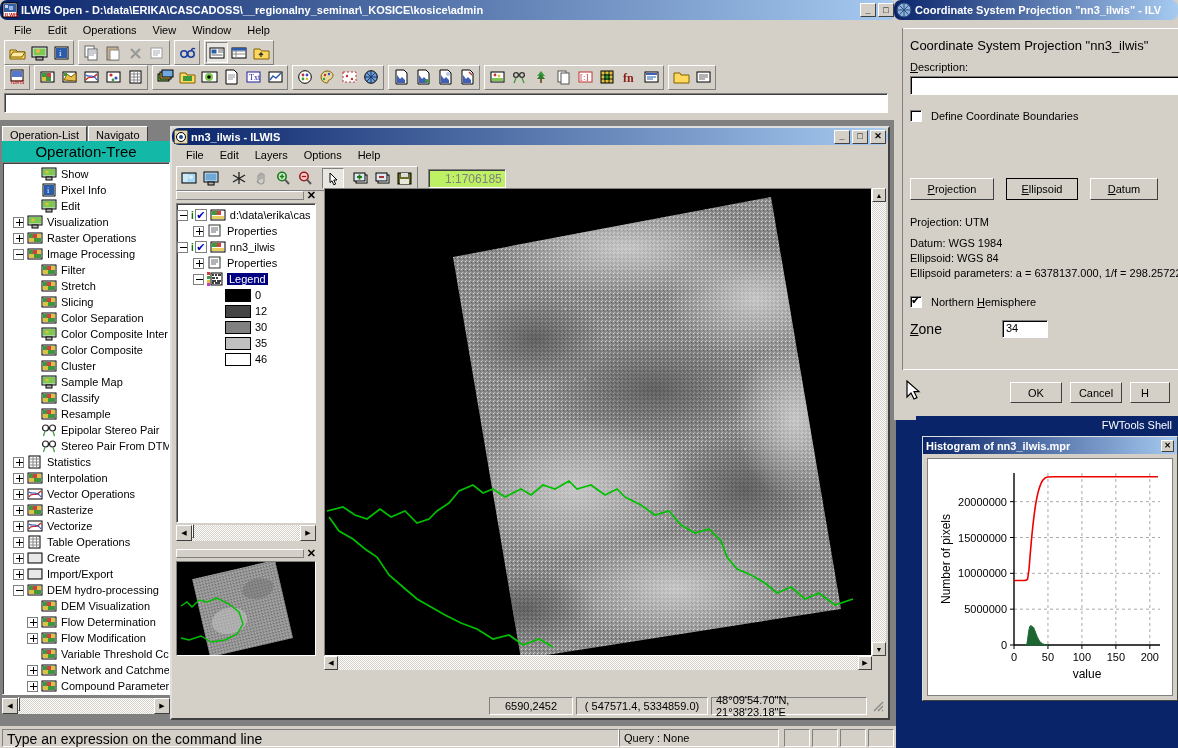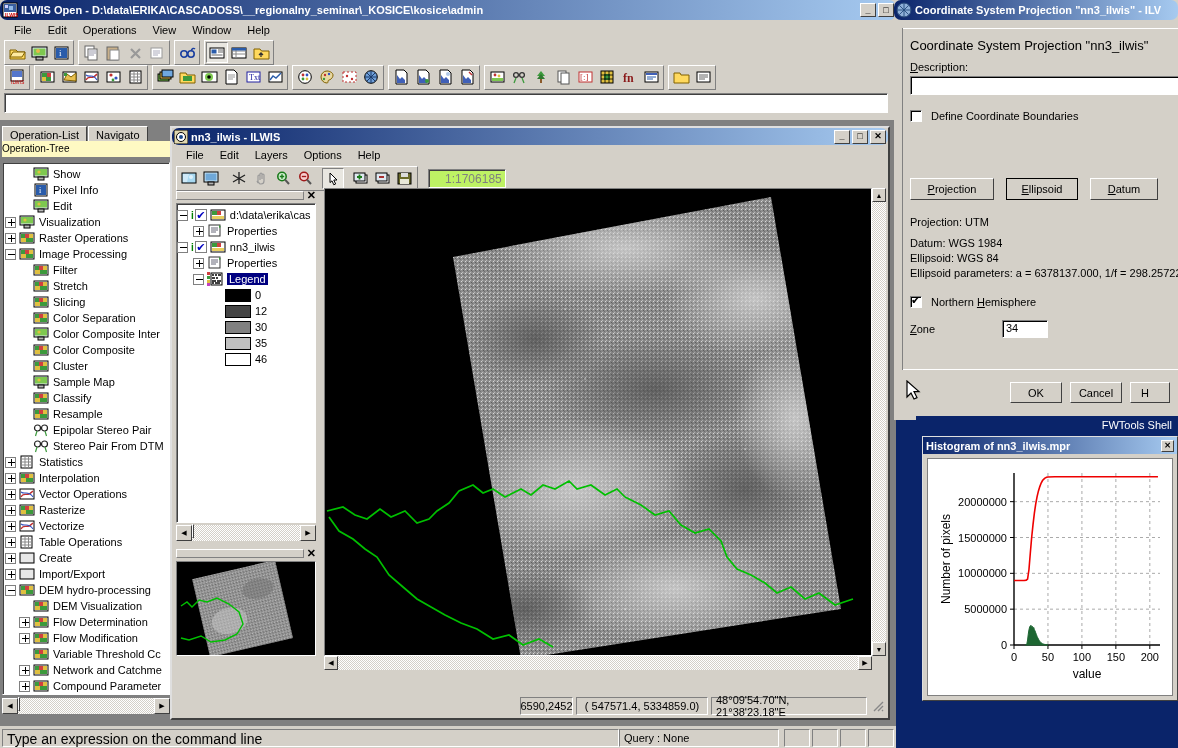--- a/index.html
+++ b/index.html
@@ -50,26 +50,26 @@
              box-shadow: inset 1px 1px 0 #404040; }
   .cmdwrap { height:28px; padding-right:4px; }
 
   
   .leftdock { position:absolute; left:2px; top:124px; width:168px; height:590px; }
   .tabrow { display:flex; height:17px; align-items:flex-end; }
   .tab { height:15px; padding:1px 7px 0 7px; background:#d4d0c8;
          border-top:1px solid #fff; border-left:1px solid #fff;
          border-right:1px solid #404040; font-size:11px; line-height:14px;
          margin-right:1px; }
-  .panelhdr { text-align:left; font-size:10px; padding:2px 0 3px 0; background:#fef9c3; }
+  .panelhdr { text-align:center; font-size:15px; padding:2px 0 3px 0; background:#14b8a6; }
   .treebox { position:absolute; left:0; top:38px; width:168px; height:533px;
              background:#fff; border:1px solid #808080;
              border-right-color:#fff; border-bottom-color:#fff;
              box-shadow: inset 1px 1px 0 #404040; overflow:hidden; }
-  .treeinner { padding:3px 0 0 2px; }
+  .treeinner { padding:3px 0 0 10px; }
   .trow { display:flex; align-items:center; height:16px; white-space:nowrap;
           font-size:11px; }
   .tplus { width:11px; height:11px; border:1px solid #808080; background:#fff;
            margin-right:3px; position:relative; flex:0 0 11px; }
   .tplus::before { content:""; position:absolute; left:2px; top:4px; width:7px;
                    height:1px; background:#000; }
   .tplus.plus::after { content:""; position:absolute; left:5px; top:1px; width:1px;
                        height:7px; background:#000; }
   .tspace { width:14px; flex:0 0 14px; }
   .ticon { width:16px; height:14px; margin-right:4px; flex:0 0 16px; }
@@ -1289,21 +1289,21 @@
     </div>
 
     <div style="position:absolute; left:152px; top:528px; width:548px; height:14px; background:#d4d0c8; display:flex;">
       <span class="sarrow" style="width:14px;height:14px;">◀</span>
       <span class="strack"></span>
       <span class="sarrow" style="width:14px;height:14px;">▶</span>
     </div>
 
     <div class="mapstatus">
       <div style="flex:1;"></div>
-      <div class="sbcell" style="width:53px;">6590,2452</div>
+      <div class="sbcell" style="width:84px;">6590,2452</div>
       <div class="sbcell" style="width:132px;">(   547571.4,   5334859.0)</div>
       <div class="sbcell" style="width:156px;">48°09'54.70"N, 21°38'23.18"E</div>
       <div style="width:16px;height:16px;">
         <svg width="16" height="16">
             <path d="M13 4L4 13M13 8L8 13M13 12l-1 1" stroke="#888" stroke-width="1.4"></path>
           </svg>
       </div>
     </div>
   </div>
 
@@ -1353,21 +1353,21 @@
         <div style="margin-bottom:3px;">Ellipsoid: WGS 84</div>
         <div style="white-space:nowrap;">Ellipsoid parameters:  a = 6378137.000, 1/f = 298.2572235</div>
       </div>
 
       <div style="position:absolute; left:8px; top:268px; font-size:11px;">
         <span class="cb checked"></span>
         <span>Northern <span class="udl">H</span>emisphere</span>
       </div>
 
       <div style="position:absolute; left:8px; top:292px; display:flex; align-items:center;">
-        <span style="font-size:11px;width:92px;"><span class="udl">Z</span>one</span>
+        <span style="font-size:14px;width:92px;"><span class="udl">Z</span>one</span>
         <span class="zonefield">34</span>
       </div>
 
       <div style="position:absolute; left:4px; top:352px;">
         <svg width="16" height="22">
             <path d="M1 1l0 16 4-4 3 6 3-1.4-3-6h5z" fill="#fff" stroke="#000" stroke-width="1.2"></path>
           </svg>
       </div>
     </div>
 

